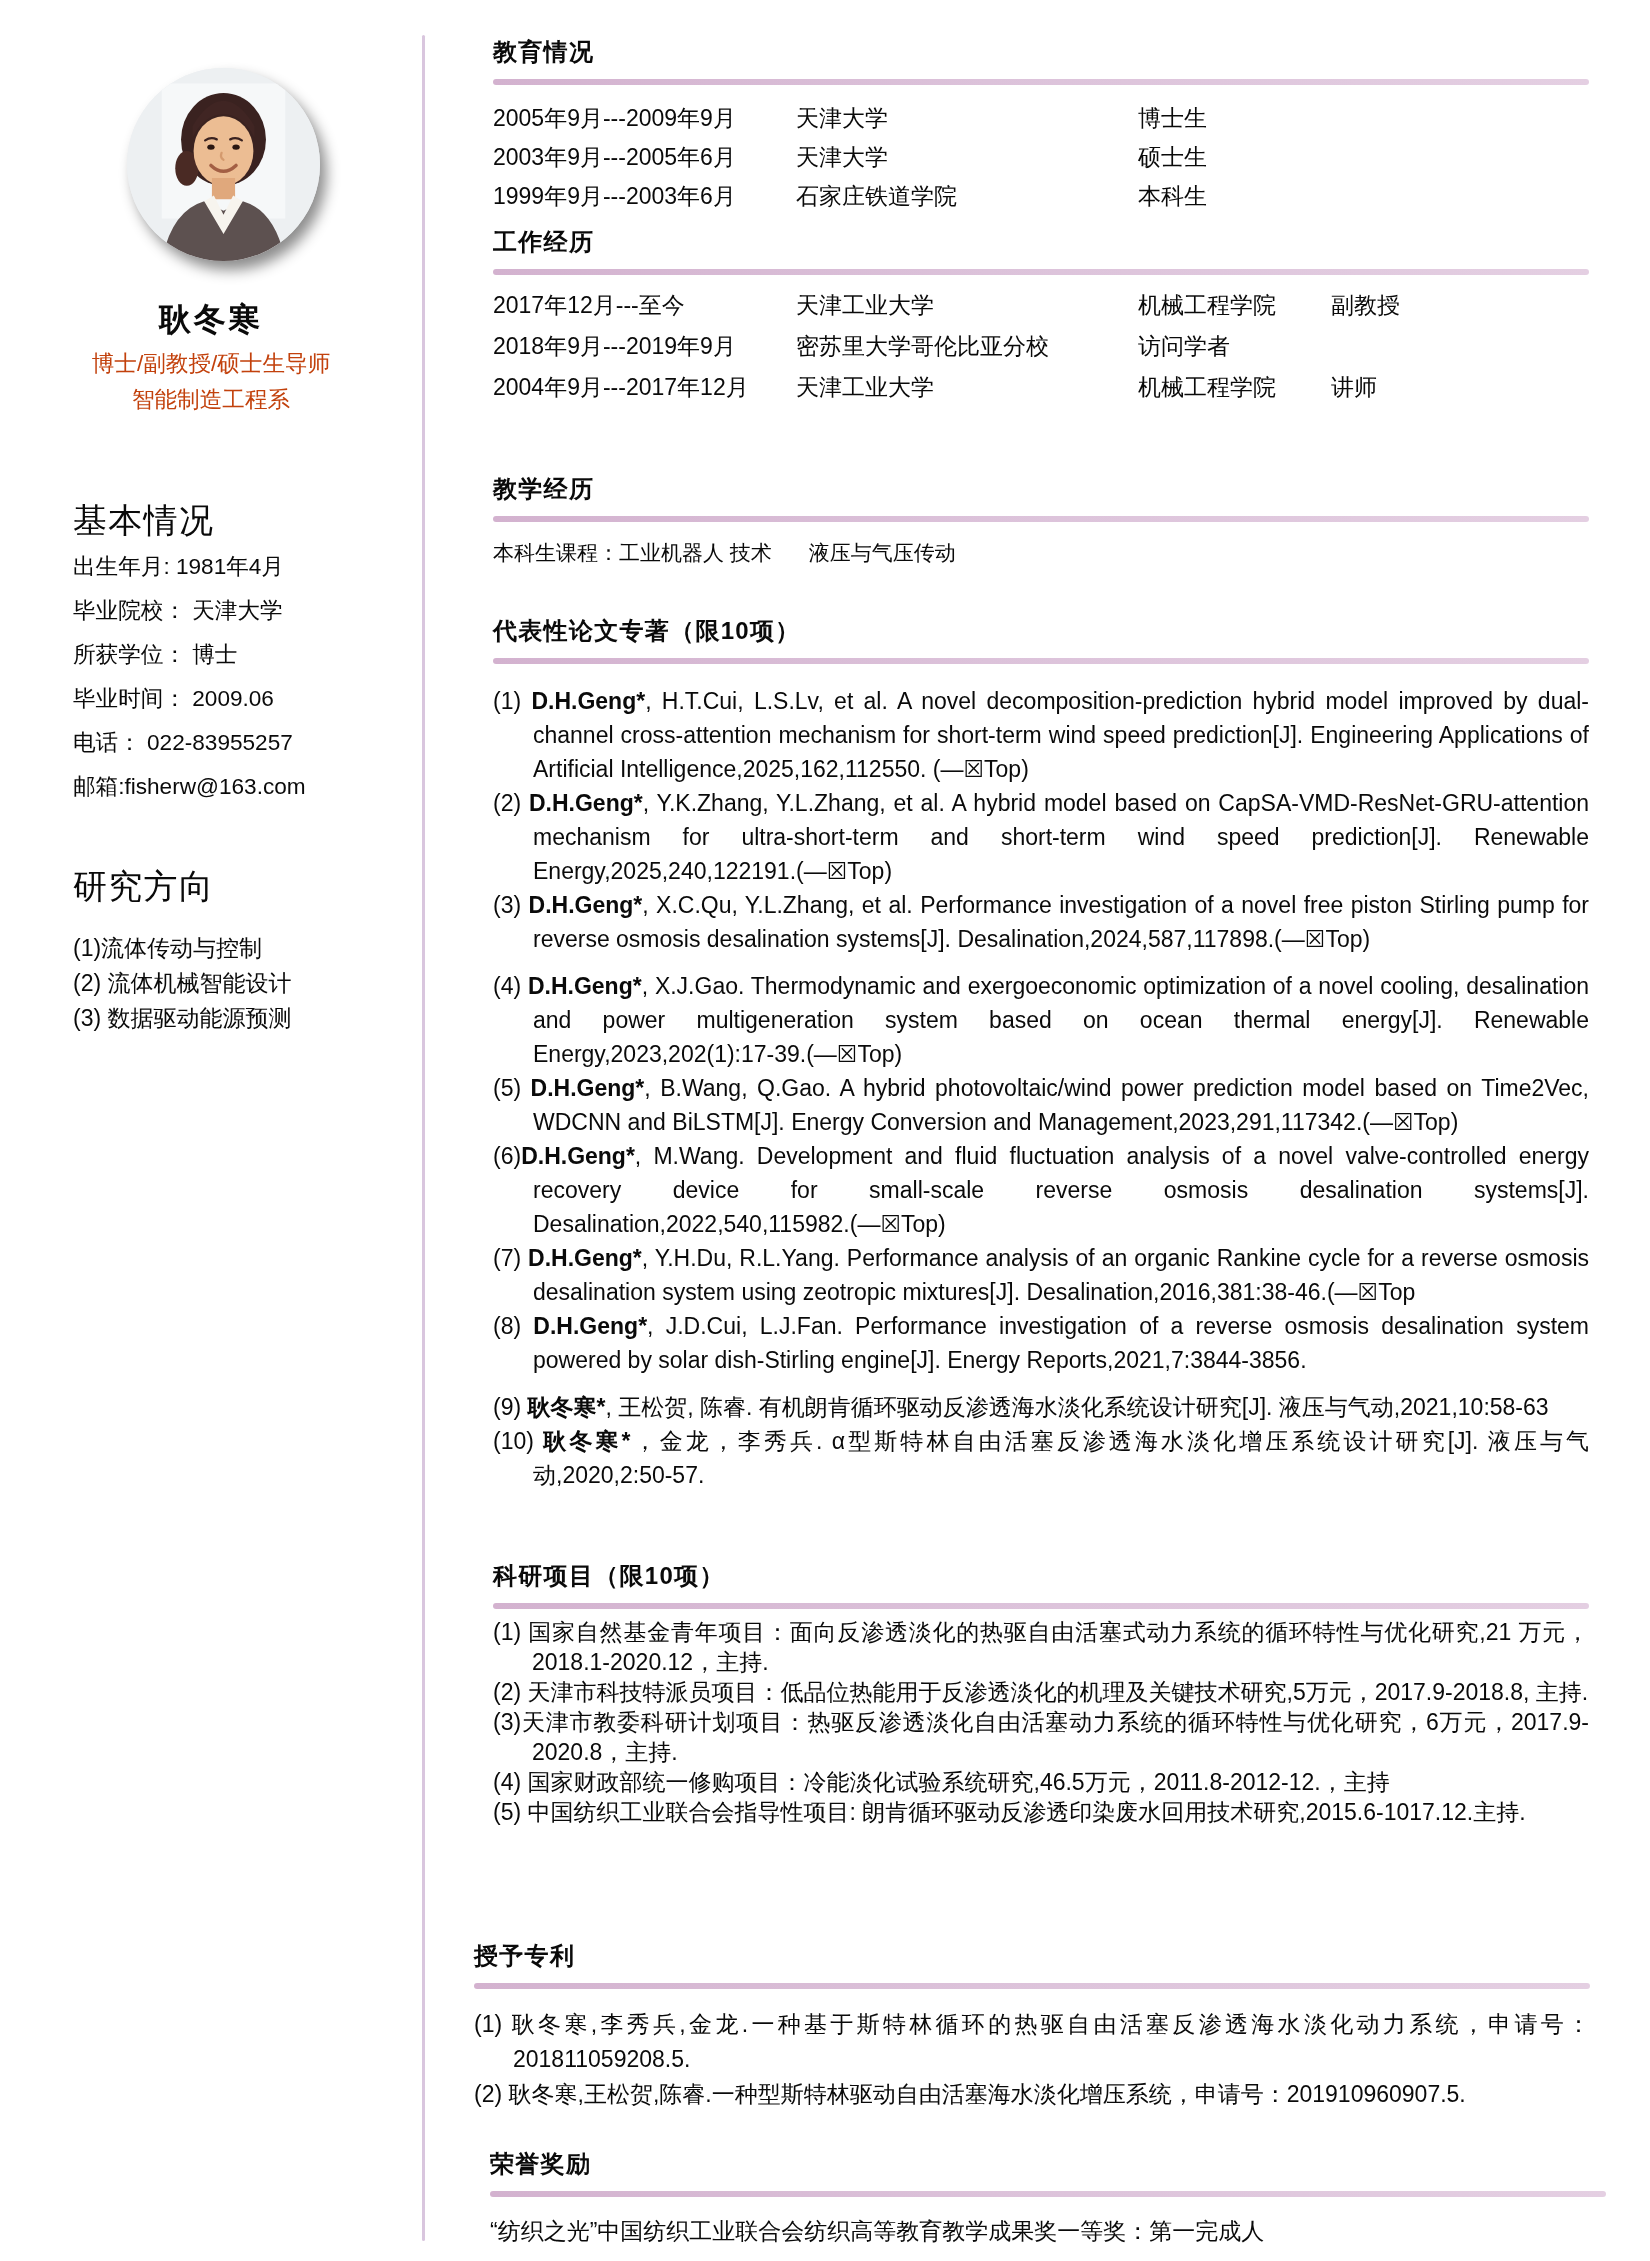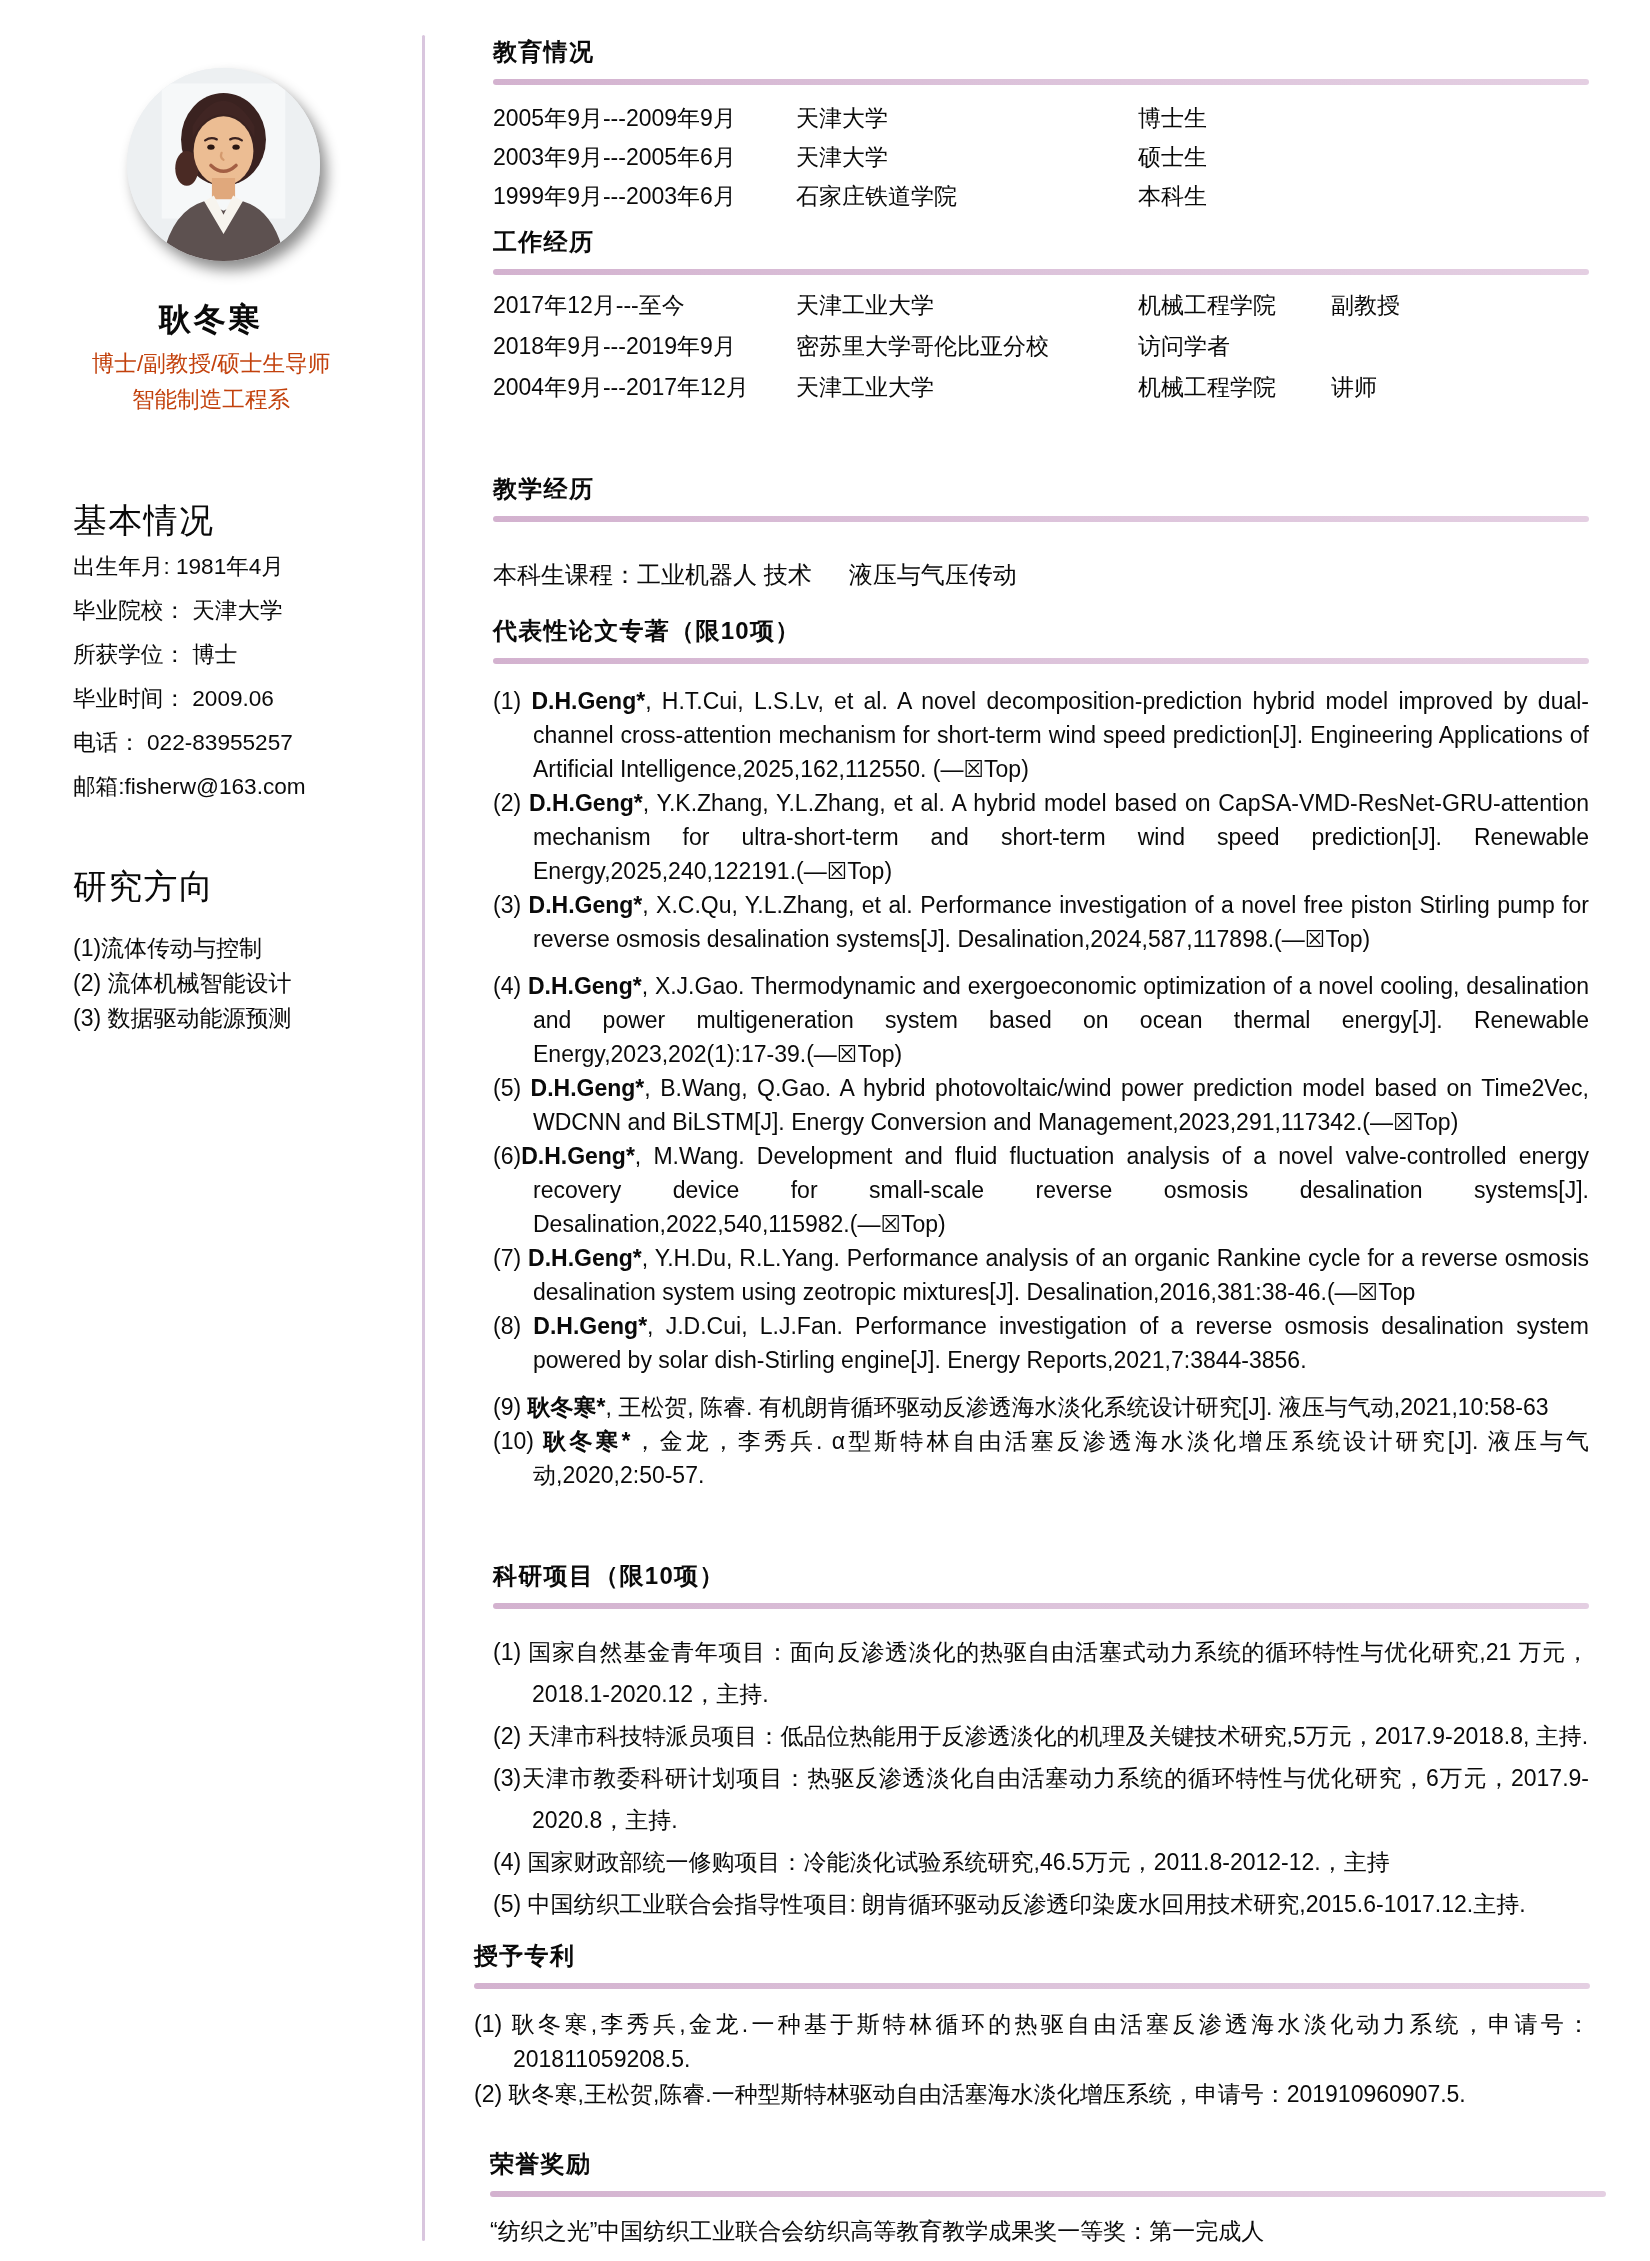--- a/index.html
+++ b/index.html
@@ -63,29 +63,29 @@
   #sec-pubs { left: 493px; top: 615px; width: 1096px; }
   #sec-proj { left: 493px; top: 1560px; width: 1096px; }
   #sec-pat  { left: 474px; top: 1940px; width: 1116px; }
   #sec-honor{ left: 490px; top: 2148px; width: 1116px; }
 
   .edu-rows { margin-top: 14px; }
   .edu-row { display: grid; grid-template-columns: 303px 342px auto; height: 39px; line-height: 39px; font-size: 23px; }
   .work-rows { margin-top: 10.3px; }
   .work-row { display: grid; grid-template-columns: 303px 342px 193px auto; height: 41px; line-height: 41px; font-size: 23px; }
 
-  .teach-line { margin-top: 37px; font-size: 24px; }
+  .teach-line { margin-top: 17px; font-size: 21px; }
   .course-gap { display: inline-block; width: 37px; }
 
   .pub-list { margin-top: 20.6px; font-size: 23px; line-height: 34px; text-align: justify; }
   .pub-item { padding-left: 40px; text-indent: -40px; }
   .pub-item b { font-weight: 800; }
   .gap-before { margin-top: 13px; }
 
-  .proj-list { margin-top: 22px; font-size: 23px; line-height: 42px; text-align: justify; }
+  .proj-list { margin-top: 8px; font-size: 23px; line-height: 30px; text-align: justify; }
   .proj-item { padding-left: 39px; text-indent: -39px; }
 
   .pat-list { margin-top: 18px; font-size: 23px; line-height: 35px; text-align: justify; }
   .pat-item { padding-left: 39px; text-indent: -39px; }
 
   .honor-line { margin-top: 19.3px; font-size: 23px; line-height: 31px; }
 </style>
 </head>
 <body>
 

